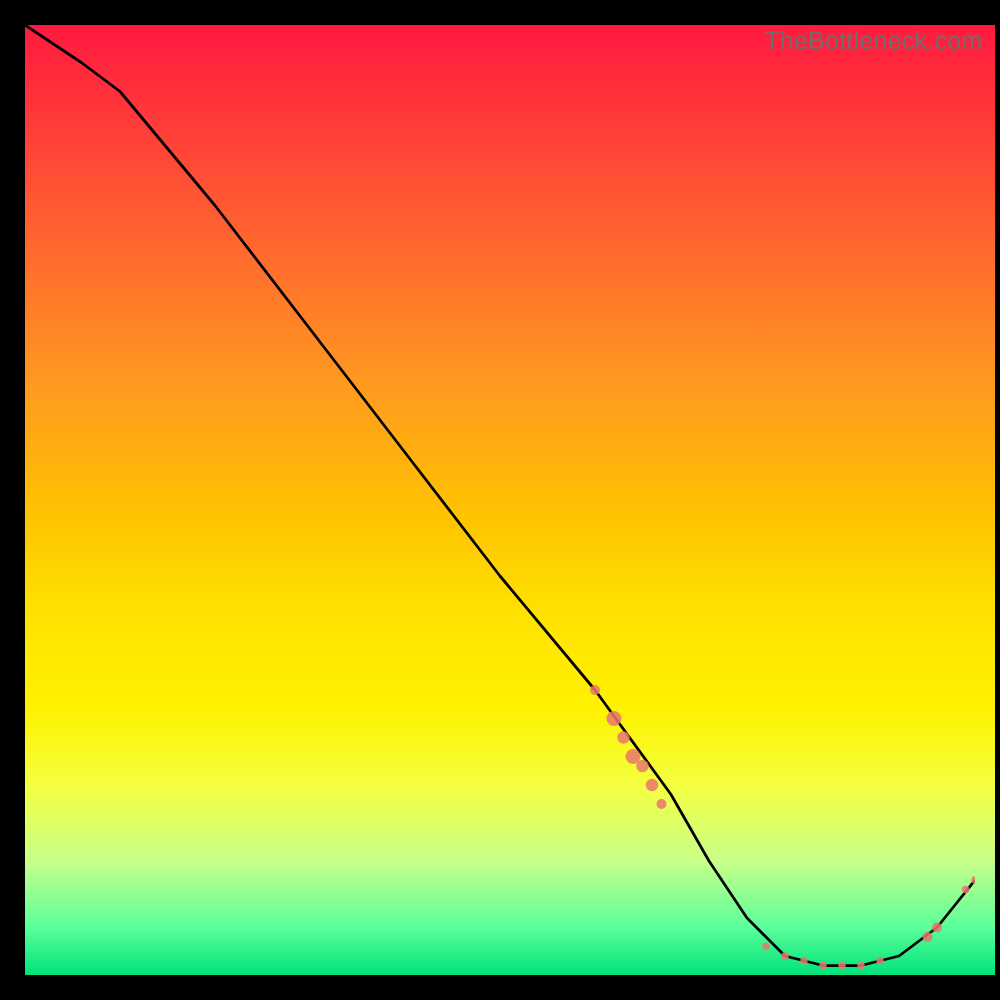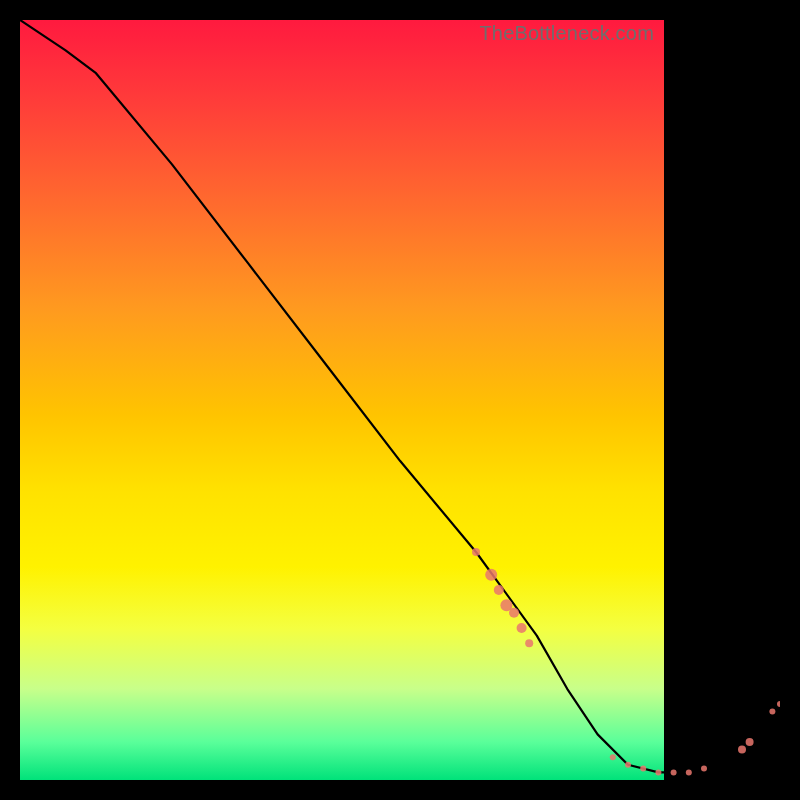--- a/index.html
+++ b/index.html
@@ -14,36 +14,37 @@
   .frame {
     position: relative;
     width: 800px;
     height: 800px;
     background: #000;
   }
   .plot {
     position: absolute;
     left: 20px;
     top: 20px;
-    width: 644px;
+    width: 760px;
     height: 760px;
     background: linear-gradient(
       to bottom,
       #ff1a3f 0%,
       #ff3a3a 10%,
       #ff6a2e 24%,
       #ff9a1f 38%,
       #ffc400 52%,
       #ffe200 62%,
       #fff200 72%,
       #f4ff40 80%,
       #c8ff8a 88%,
       #5aff9a 95%,
       #00e27a 100%
     );
+    padding-left: 16px;
   }
   .watermark {
     position: absolute;
     top: 2px;
     right: 10px;
     color: #6e6e6e;
     font-size: 20px;
     font-weight: 500;
     letter-spacing: 0.2px;
     user-select: none;

